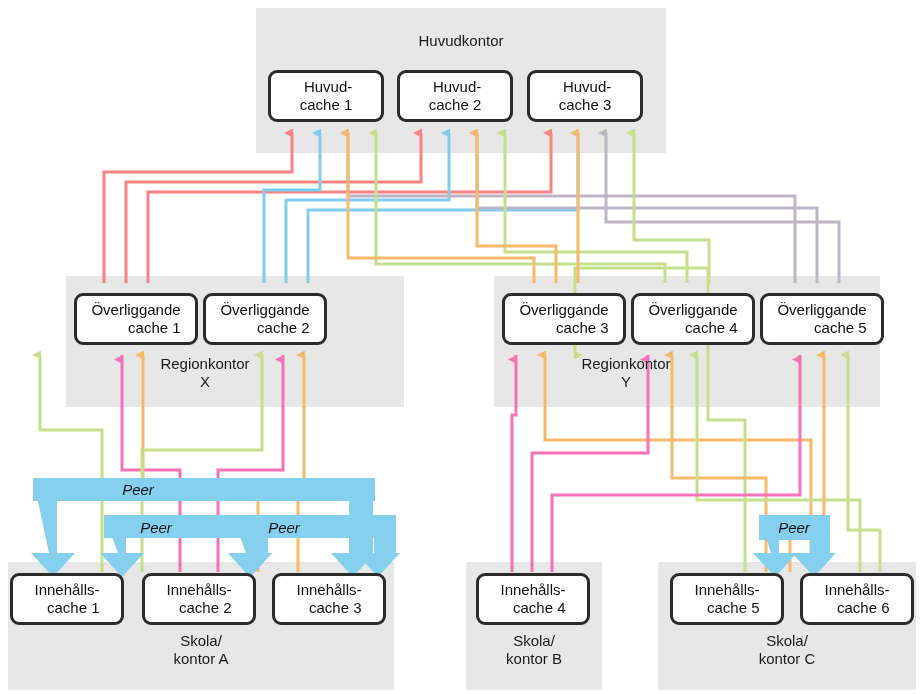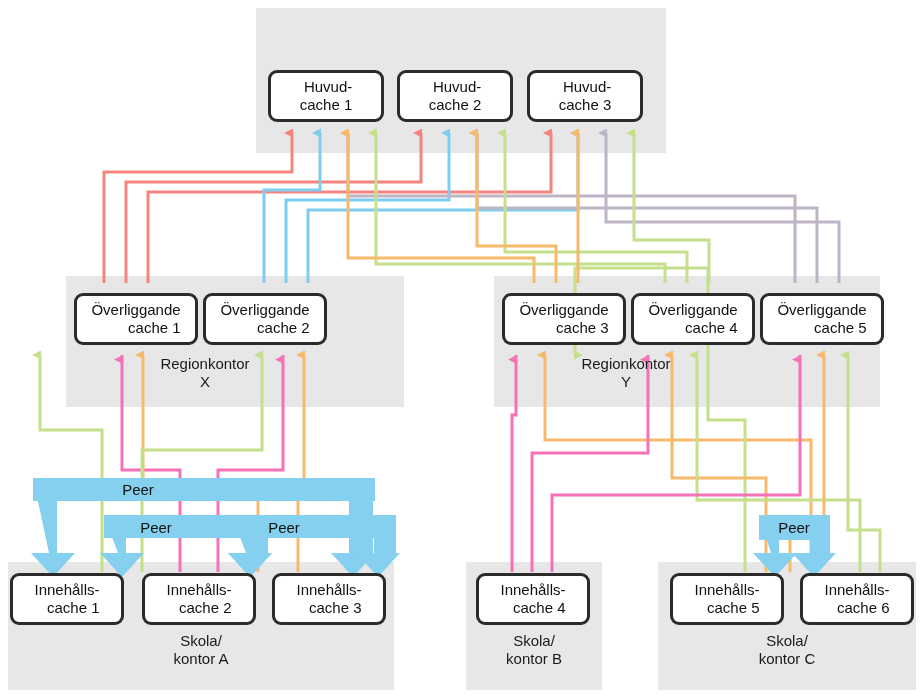--- a/index.html
+++ b/index.html
@@ -3,21 +3,21 @@
 <meta charset="utf-8">
 <style>
   html,body{margin:0;padding:0;background:#ffffff;}
   body{font-family:"Liberation Sans","DejaVu Sans",sans-serif;}
   #stage{position:relative;width:923px;height:694px;background:#ffffff;overflow:hidden;}
   #svg-layer{position:absolute;left:0;top:0;width:923px;height:694px;}
   .panel-label{position:absolute;text-align:center;color:#1a1a1a;font-size:15px;line-height:18px;white-space:pre;}
   .node{position:absolute;background:#ffffff;border:3px solid #2b2b2b;border-radius:9px;
         display:flex;align-items:center;justify-content:center;text-align:right;
         color:#111111;font-size:15px;line-height:18px;white-space:pre;box-sizing:border-box;}
-  .peer-label{position:absolute;color:#111111;font-size:15px;line-height:18px;text-align:center;white-space:pre;}
+  .peer-label{position:absolute;color:#111111;font-size:15px;line-height:18px;text-align:center;white-space:pre;font-style:italic;}
 </style>
 </head>
 <body>
 
 <div id="stage">
 
   <svg id="svg-layer" viewBox="0 0 923 694">
     <defs>
       <marker id="ah-red" markerWidth="9" markerHeight="9" refX="4.5" refY="8" orient="auto" markerUnits="userSpaceOnUse">
         <path d="M4.5 0 L9 9 L0 9 Z" fill="#f5837f"></path>
@@ -109,20 +109,21 @@
       <path d="M232 515 H396 V553 H380 L400 553 L378 577 L356 553 L374 553 V538 H254 V553 H272 L250 577 L228 553 L246 553 Z"></path>
       <rect x="232" y="515" width="164" height="23"></rect>
     </g>
 
     <g fill="#85d0ef">
       <path d="M759 515 H830 V553 H816 L836 553 L814 577 L792 553 L810 553 V540 H779 V553 H797 L775 577 L753 553 L771 553 Z"></path>
       <rect x="759" y="515" width="71" height="25"></rect>
     </g>
   </svg>
 
+  <div class="panel-label" style="left:256px;top:32px;width:410px;">Huvudkontor</div>
 
   <div class="panel-label" style="left:150px;top:355px;width:110px;">Regionkontor
 X</div>
 
   <div class="panel-label" style="left:571px;top:355px;width:110px;">Regionkontor
 Y</div>
 
   <div class="panel-label" style="left:146px;top:632px;width:110px;">Skola/
 kontor A</div>
 

